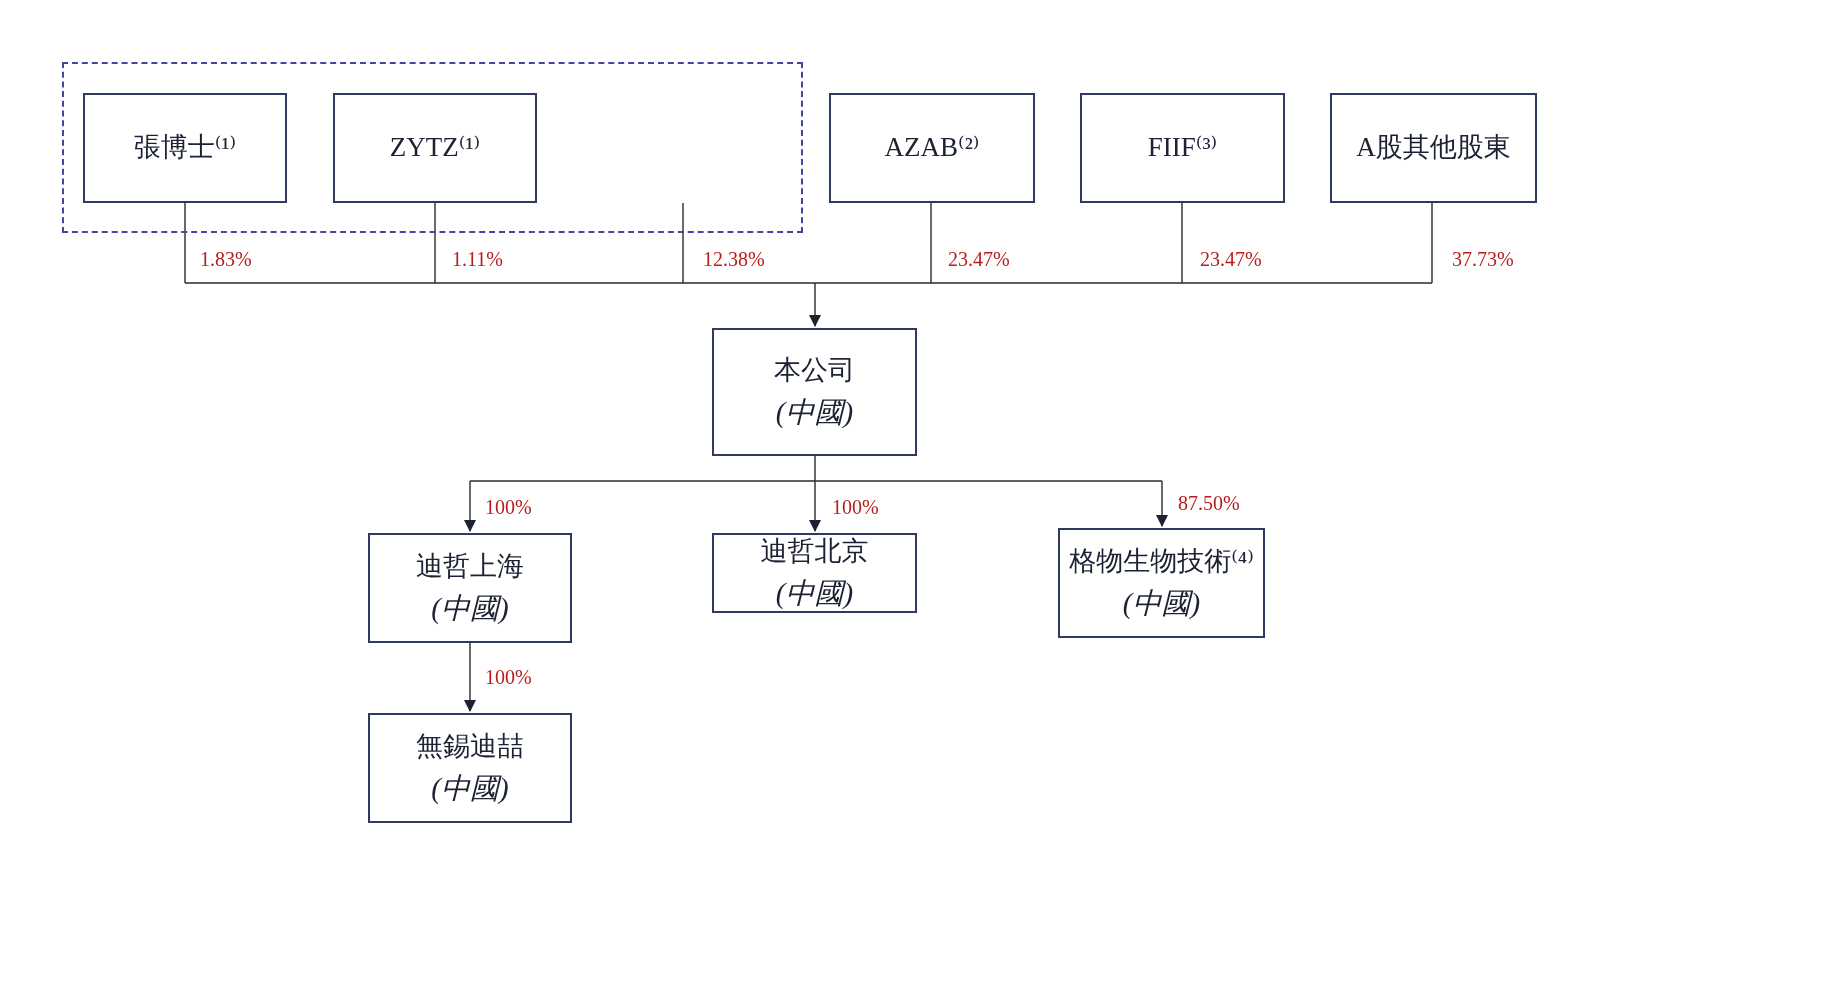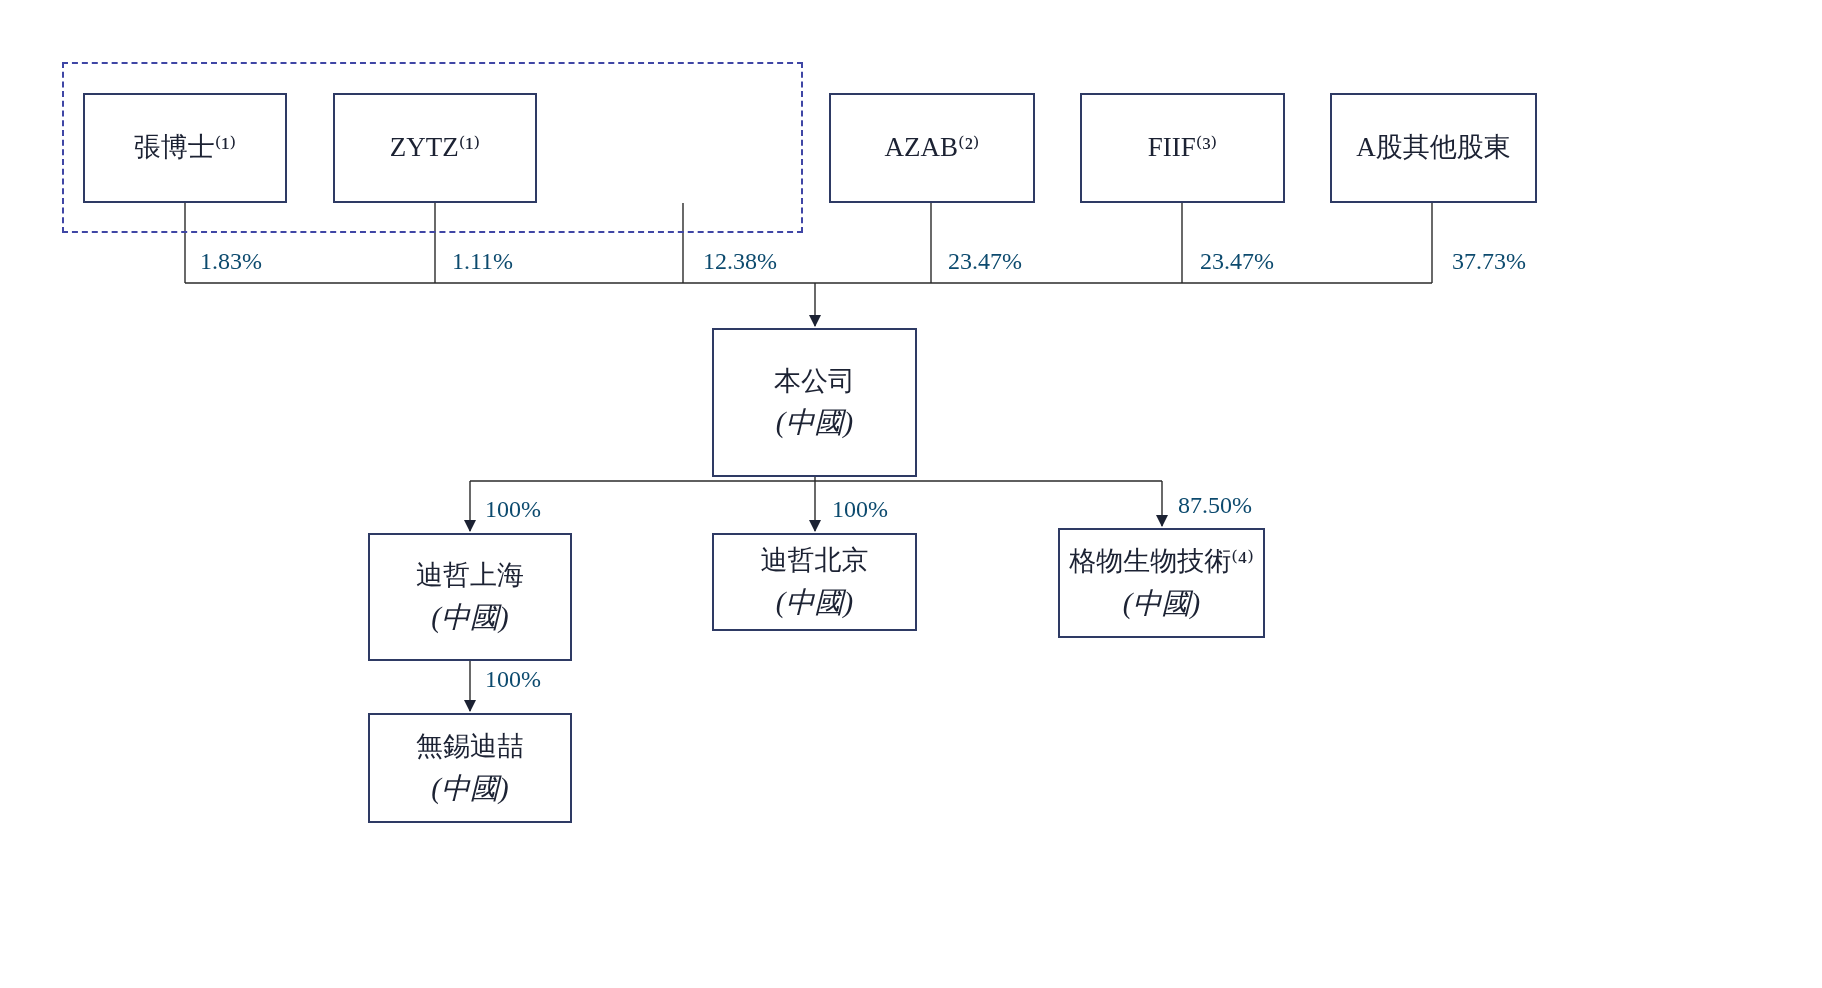--- a/index.html
+++ b/index.html
@@ -44,42 +44,42 @@
   .dashed-group {
     position: absolute;
     left: 62px; top: 62px;
     width: 741px; height: 171px;
     border: 2px dashed #3f46a5;
     box-sizing: border-box;
     background: transparent;
   }
   .pct {
     position: absolute;
-    font-size: 24px;
-    color: #0c4a6e;
+    font-size: 20px;
+    color: #b91c1c;
     white-space: nowrap;
   }
   
   #sh-0 { left:  83px; top: 93px; width: 204px; height: 110px; }
   #sh-1 { left: 333px; top: 93px; width: 204px; height: 110px; }
   #sh-2 { left: 581px; top: 93px; width: 204px; height: 110px; }
   #sh-3 { left: 829px; top: 93px; width: 206px; height: 110px; }
   #sh-4 { left:1080px; top: 93px; width: 205px; height: 110px; }
   #sh-5 { left:1330px; top: 93px; width: 207px; height: 110px; }
   
   #pct-0 { left: 200px; top: 248px; }
   #pct-1 { left: 452px; top: 248px; }
   #pct-2 { left: 703px; top: 248px; }
   #pct-3 { left: 948px; top: 248px; }
   #pct-4 { left:1200px; top: 248px; }
   #pct-5 { left:1452px; top: 248px; }
   
-  #company { left: 712px; top: 328px; width: 205px; height: 149px; }
-  #sub-0   { left: 368px; top: 533px; width: 204px; height: 128px; }
-  #sub-1   { left: 712px; top: 533px; width: 205px; height: 98px; }
+  #company { left: 712px; top: 328px; width: 205px; height: 128px; }
+  #sub-0   { left: 368px; top: 533px; width: 204px; height: 110px; }
+  #sub-1   { left: 712px; top: 533px; width: 205px; height: 80px; }
   #sub-2   { left:1058px; top: 528px; width: 207px; height: 110px; }
   #wuxi    { left: 368px; top: 713px; width: 204px; height: 110px; }
   
   #spct-0 { left: 485px; top: 496px; }
   #spct-1 { left: 832px; top: 496px; }
   #spct-2 { left:1178px; top: 492px; }
   #spct-3 { left: 485px; top: 666px; }
 </style>
 </head>
 <body>

